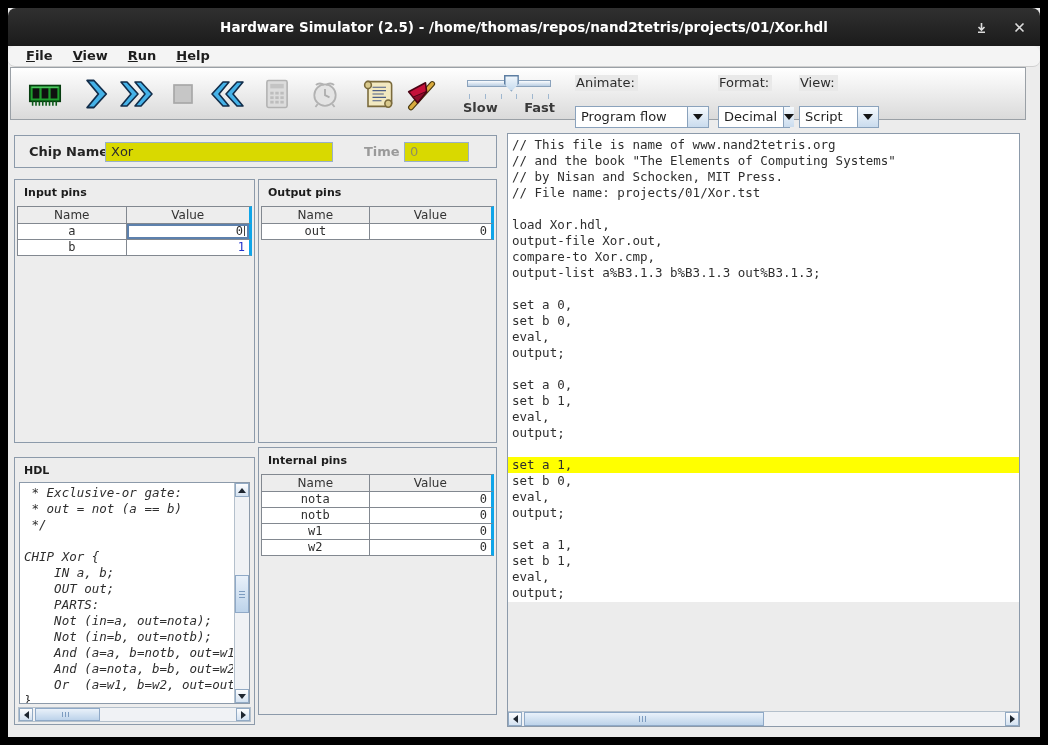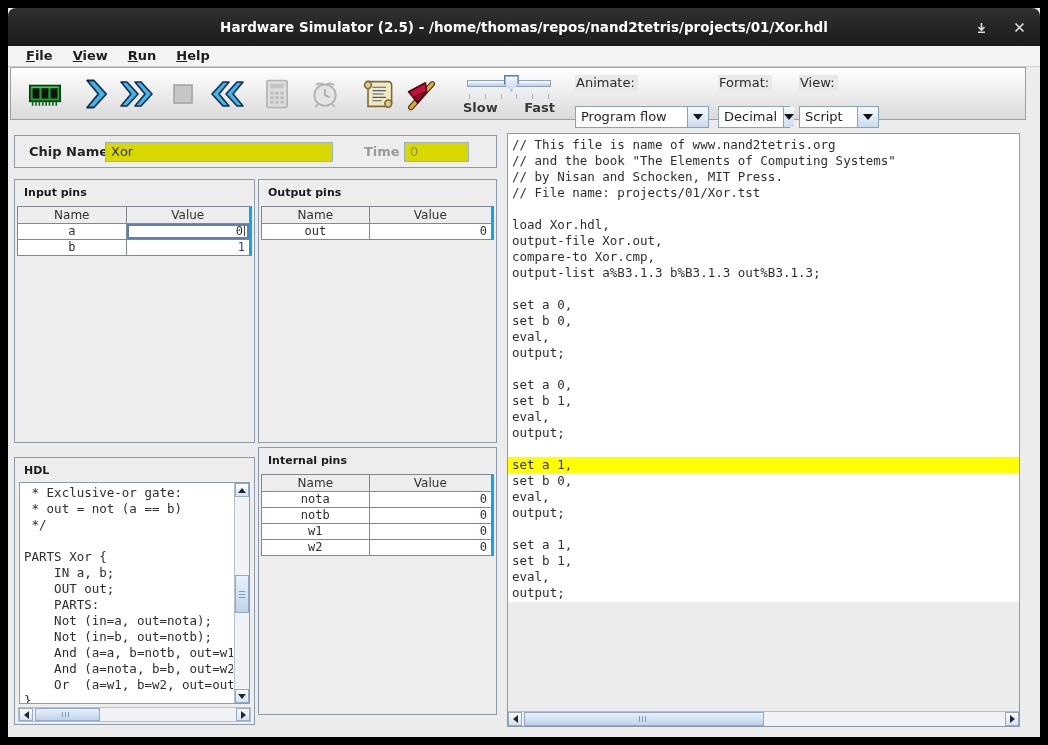--- a/index.html
+++ b/index.html
@@ -9,21 +9,21 @@
   .window { position:absolute; left:8px; top:8px; width:1032px; height:729px; background:#ececec; }
 
   
   .titlebar { position:absolute; left:0; top:0; right:0; height:38px;
     background:linear-gradient(#303030,#1b1b1b); border-radius:8px 8px 0 0; }
   .titlebar .title { line-height:38px; text-align:center; color:#ffffff; font-weight:bold; font-size:13.5px; }
   .win-controls { position:absolute; right:12px; top:0; height:38px; display:flex; gap:20px; align-items:center; }
   .win-btn { width:18px; height:18px; display:grid; place-items:center; cursor:pointer; background:none; border:none; }
 
   
-  .menubar { position:absolute; left:0; top:38px; right:0; height:21px; background:#f4f4f4; border-bottom:1px solid #cfcfcf; }
+  .menubar { position:absolute; left:0; top:38px; right:0; height:21px; background:#f4f4f4; border-bottom:1px solid #cfcfcf;border-radius:7px; }
   .menu-items { display:flex; padding-left:8px; }
   .menu-item { display:inline-block; padding:2px 10px; font-size:13px; font-weight:bold; color:#1d1d1d; cursor:pointer; }
   .menu-item::first-letter { text-decoration:underline; }
 
   
   .toolbar { position:absolute; left:2px; top:59px; width:1016px; height:53px;
     background:linear-gradient(#ffffff,#dadada); border:1px solid #9aa0a6;
     display:flex; align-items:center; padding-left:6px; }
   .tbtn { width:40px; height:42px; background:transparent; border:none; display:grid; place-items:center; cursor:pointer; }
   .tbtn svg { display:block; }
@@ -78,21 +78,21 @@
   .editing .tvalue { box-shadow:inset 0 0 0 2px #5d81ad; }
   .editing .tvalue::after { content:""; display:inline-block; width:1px; height:10px; background:#444; margin-left:1px; vertical-align:-1px; }
   .changed .tvalue { color:#2233cc; }
 
   
   .line { height:16px; line-height:16px; white-space:pre; overflow:hidden;
     font-family:"DejaVu Sans Mono","Liberation Mono",monospace; font-size:12.5px; color:#2e2e2e; padding:0 4px; }
   .hl-line { background:#ffff00; }
 
   .hdl-view { position:absolute; left:4px; top:24px; right:4px; bottom:20px; border:1px solid #8c9aaa; background:#fff; overflow:hidden; }
-  .hdl-view .code-lines { position:absolute; left:0; top:2px; right:16px; }
+  .hdl-view .code-lines { position:absolute; left:0; top:2px; right:16px;font-style:italic; }
 
   .script-panel { position:absolute; left:499px; top:125px; width:513px; height:594px; border:1px solid #8c9aaa; background:#ececec; }
   .script-view { position:absolute; left:0; top:0; right:0; bottom:15px; overflow:hidden; }
   .script-lines { background:#ffffff; padding:3px 0 1px 0; }
 
   
   .sb { position:absolute; background:#f0f2f5; border:1px solid #b4c0cc; }
   .sb-h { height:15px; }
   .sb-v { width:15px; right:0; top:0; bottom:0; border:none; border-left:1px solid #b4c0cc; }
   .sb-btn { position:absolute; background:linear-gradient(#fdfdfe,#d4e2f1); border:1px solid #92aac4; display:grid; place-items:center; cursor:pointer; }
@@ -317,21 +317,21 @@
 
   <div class="panel" style="left:6px; top:449px; width:241px; height:268px;">
     <div class="panel-title">HDL</div>
     <div class="hdl-view">
       <div class="code-lines">
 
       <div class="line"> * Exclusive-or gate:</div>
           <div class="line"> * out = not (a == b)</div>
           <div class="line"> */</div>
           <div class="line"></div>
-          <div class="line">PARTS Xor {</div>
+          <div class="line">CHIP Xor {</div>
           <div class="line">    IN a, b;</div>
           <div class="line">    OUT out;</div>
           <div class="line">    PARTS:</div>
           <div class="line">    Not (in=a, out=nota);</div>
           <div class="line">    Not (in=b, out=notb);</div>
           <div class="line">    And (a=a, b=notb, out=w1);</div>
           <div class="line">    And (a=nota, b=b, out=w2);</div>
           <div class="line">    Or  (a=w1, b=w2, out=out);</div>
           <div class="line">}</div>
         </div>

